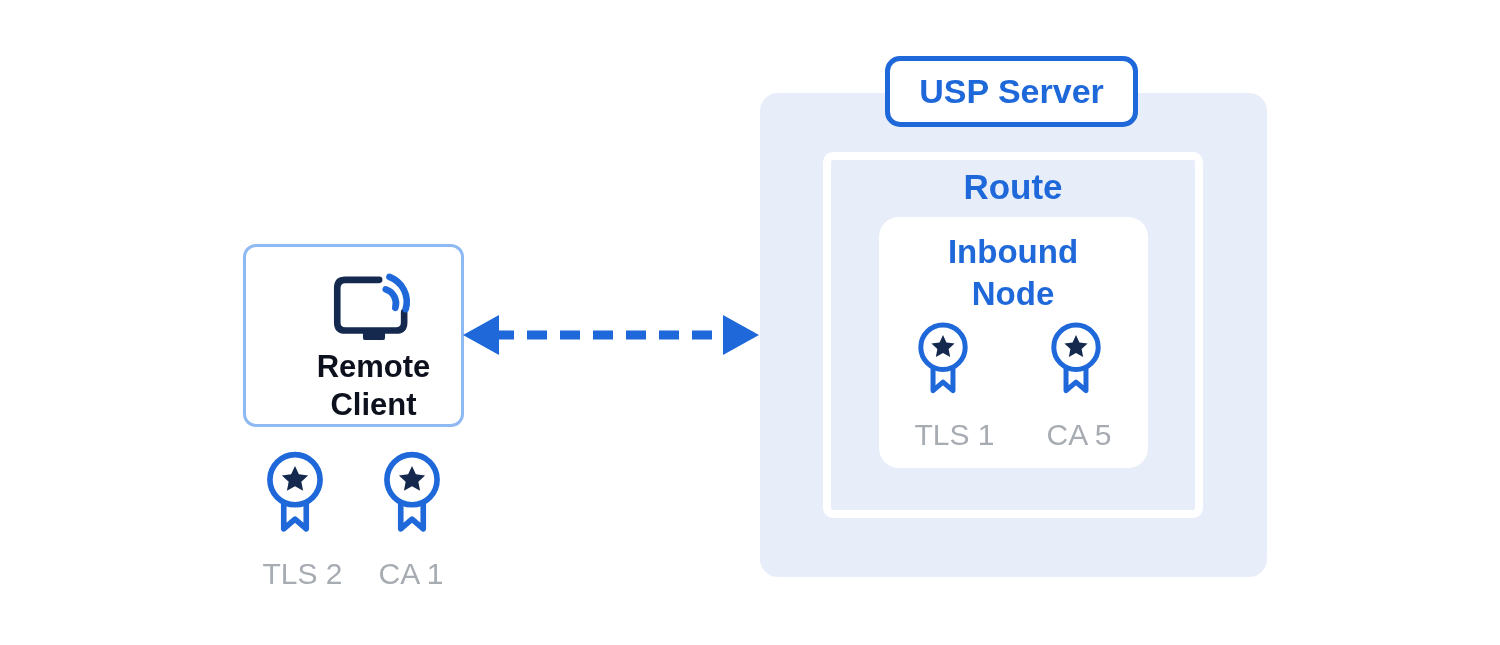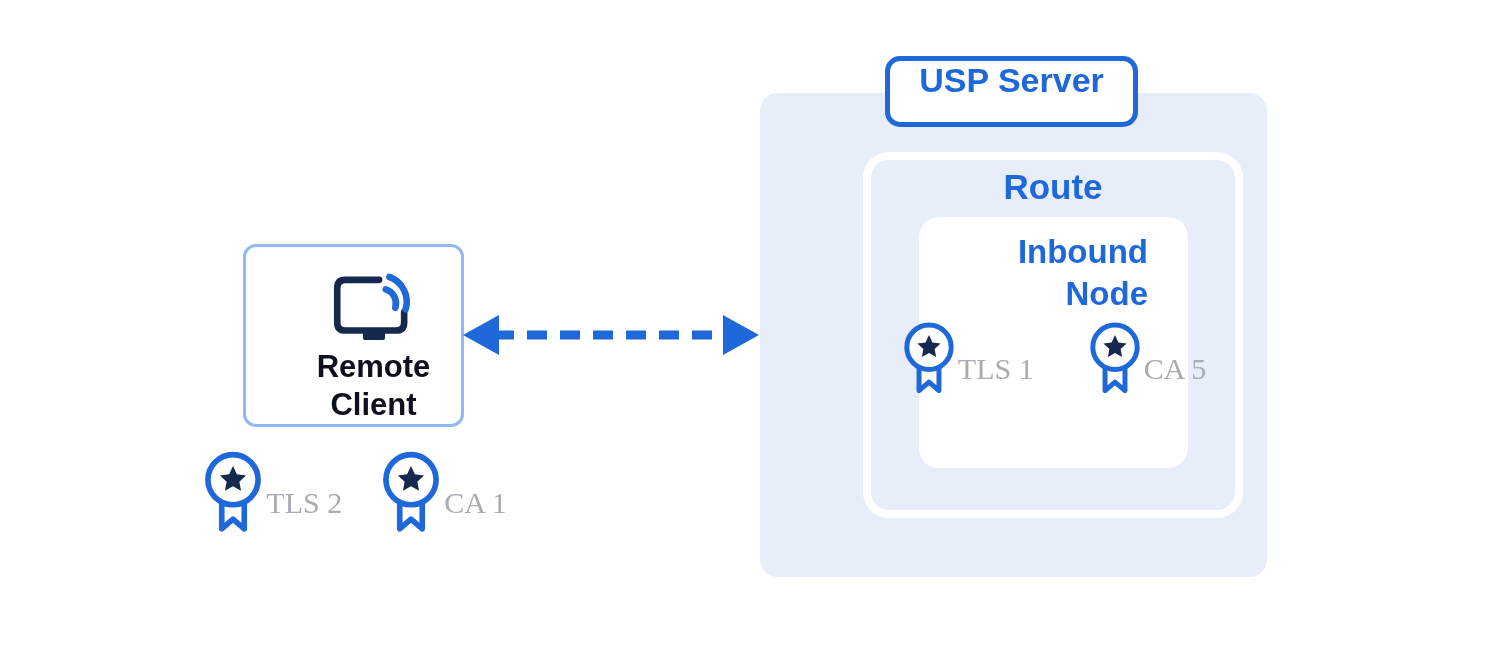--- a/index.html
+++ b/index.html
@@ -30,60 +30,60 @@
   .client-box .device-icon{margin-top:24px;}
   .client-label{
     margin-top:2px;width:150px;text-align:center;
     font-size:31px;font-weight:700;color:var(--text_dark);line-height:38px;
   }
 
   .cert-row{
     display:flex;justify-content:center;align-items:flex-start;
   }
   .client-certs{left:243px;top:449px;width:221px;gap:36px;}
-  .cert-item{display:flex;flex-direction:row;align-items:center;font-family:Liberation Serif, serif;}
+  .cert-item{display:flex;flex-direction:column;}
   .cert-label{
     margin-top:20px;font-size:30px;color:var(--gray_text);font-weight:400;
     white-space:nowrap;
   }
 
   
   .link-arrow{left:462px;top:312px;}
 
   
   .usp-container{
     left:760px;top:93px;width:507px;height:484px;
     background:var(--panel);border-radius:18px;
   }
   .usp-title-box{
     left:885px;top:56px;width:253px;height:71px;
     background:var(--white);
     border:5px solid var(--accent);border-radius:15px;
-    display:flex;align-items:flex-start;justify-content:center;
+    display:flex;align-items:center;justify-content:center;
     z-index:2;
   }
   .usp-title{
     font-size:34px;font-weight:700;color:var(--accent);white-space:nowrap;
   }
 
   .route-box{
     left:63px;top:59px;width:380px;height:366px;
-    border:8px solid var(--white);border-radius:26px;
-    display:flex;flex-direction:column;align-items:center;margin-left:40px;
+    border:8px solid var(--white);border-radius:10px;
+    display:flex;flex-direction:column;align-items:center;
   }
   .route-title{
     margin-top:6px;font-size:35px;font-weight:700;color:var(--accent);line-height:42px;
   }
   .inbound-box{
     margin-top:9px;width:269px;height:251px;
     background:var(--white);border-radius:20px;
     display:flex;flex-direction:column;align-items:center;
   }
   .inbound-title{
-    margin-top:14px;width:190px;text-align:right;
+    margin-top:14px;width:190px;text-align:center;
     font-size:33px;font-weight:700;color:var(--accent);line-height:42px;
   }
   .inbound-certs{margin-top:5px;gap:52px;}
 
   svg{display:block;}
 </style>
 </head>
 <body>
 
 <div class="abs client-box">

